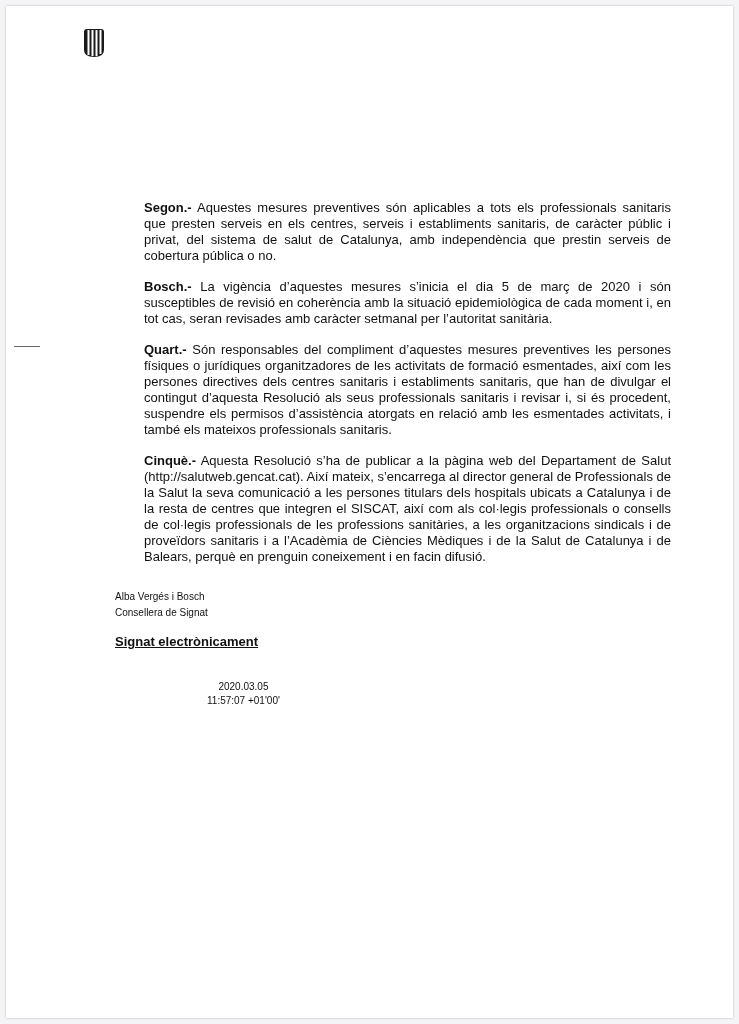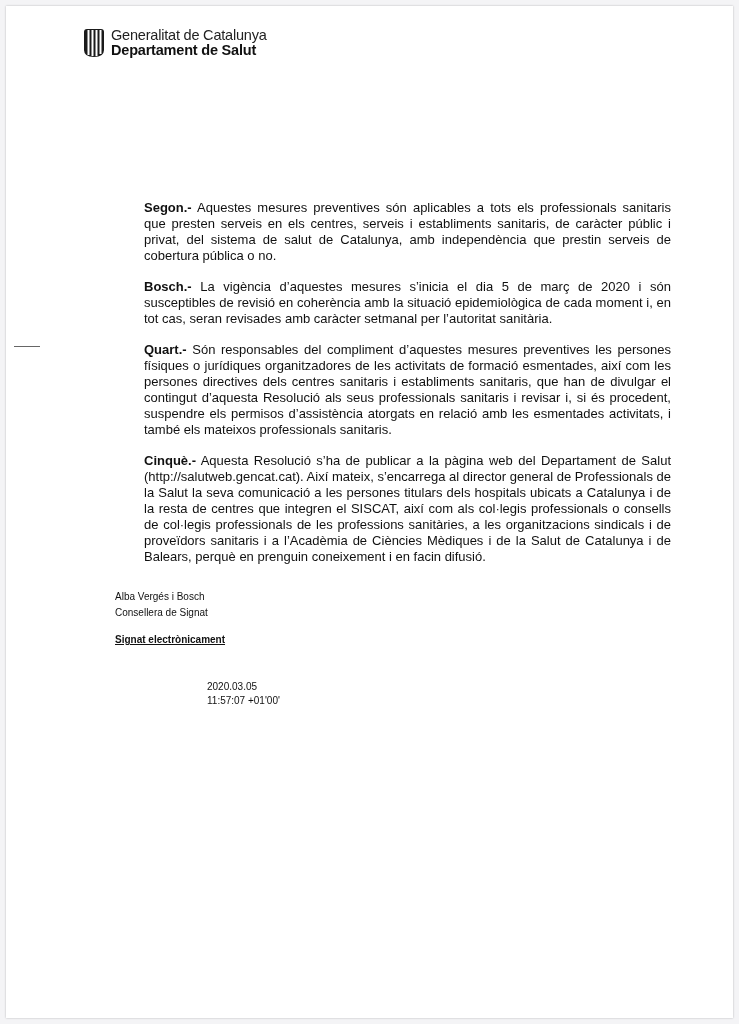--- a/index.html
+++ b/index.html
@@ -53,46 +53,42 @@
   .para b { font-weight: bold; }
 
   .signer {
     position: absolute;
     left: 109px; top: 583px;
     font-size: 10px; line-height: 16px; color: #111;
   }
   .signed {
     position: absolute;
     left: 109px; top: 628px;
-    font-size: 10px; font-weight: bold; color: #111;
+    font-size: 13px; font-weight: bold; color: #111;
     text-decoration: underline;
   }
   .stamp {
     position: absolute;
     left: 201px; top: 674px;
-    font-size: 10px; line-height: 14px; color: #111;
+    font-size: 10px; line-height: 14px; color: #111; text-align: center;
   }
 </style>
 </head>
 <body>
 
 <div class="page">
 
   <div class="header">
     <svg class="logo" viewBox="0 0 22 30">
       <path d="M1 4 Q1 1 4 1 L18 1 Q21 1 21 4 L21 22 Q21 29 11 29 Q1 29 1 22 Z" fill="#1a1a1a"></path>
       <rect x="4.5" y="2" width="2" height="25" fill="#ffffff"></rect>
       <rect x="8.5" y="2" width="2" height="26" fill="#ffffff"></rect>
       <rect x="12.5" y="2" width="2" height="26" fill="#ffffff"></rect>
       <rect x="16.5" y="2" width="2" height="24" fill="#ffffff"></rect>
     </svg>
-    <div class="header-text">
-      <div class="org">Generalitat de Catalunya</div>
-      <div class="dept">Departament de Salut</div>
-    </div>
   </div>
 
   <div class="margin-mark"></div>
 
   <div class="body-text">
     <p class="para"><b>Segon.-</b><span> Aquestes mesures preventives són aplicables a tots els professionals sanitaris que presten serveis en els centres, serveis i establiments sanitaris, de caràcter públic i privat, del sistema de salut de Catalunya, amb independència que prestin serveis de cobertura pública o no.</span></p>
     <p class="para"><b>Bosch.-</b><span> La vigència d’aquestes mesures s’inicia el dia 5 de març de 2020 i són susceptibles de revisió en coherència amb la situació epidemiològica de cada moment i, en tot cas, seran revisades amb caràcter setmanal per l’autoritat sanitària.</span></p>
     <p class="para"><b>Quart.-</b><span> Són responsables del compliment d’aquestes mesures preventives les persones físiques o jurídiques organitzadores de les activitats de formació esmentades, així com les persones directives dels centres sanitaris i establiments sanitaris, que han de divulgar el contingut d’aquesta Resolució als seus professionals sanitaris i revisar i, si és procedent, suspendre els permisos d’assistència atorgats en relació amb les esmentades activitats, i també els mateixos professionals sanitaris.</span></p>
     <p class="para"><b>Cinquè.-</b><span> Aquesta Resolució s’ha de publicar a la pàgina web del Departament de Salut (http://salutweb.gencat.cat). Així mateix, s’encarrega al director general de Professionals de la Salut la seva comunicació a les persones titulars dels hospitals ubicats a Catalunya i de la resta de centres que integren el SISCAT, així com als col·legis professionals o consells de col·legis professionals de les professions sanitàries, a les organitzacions sindicals i de proveïdors sanitaris i a l’Acadèmia de Ciències Mèdiques i de la Salut de Catalunya i de Balears, perquè en prenguin coneixement i en facin difusió.</span></p>
   </div>

